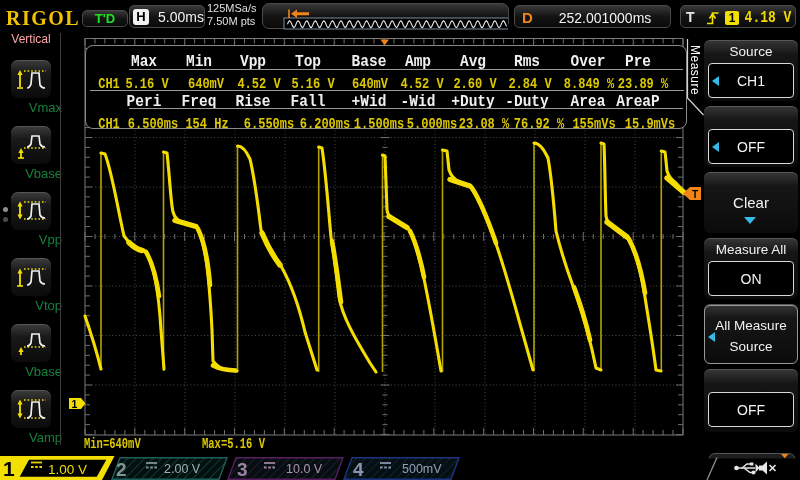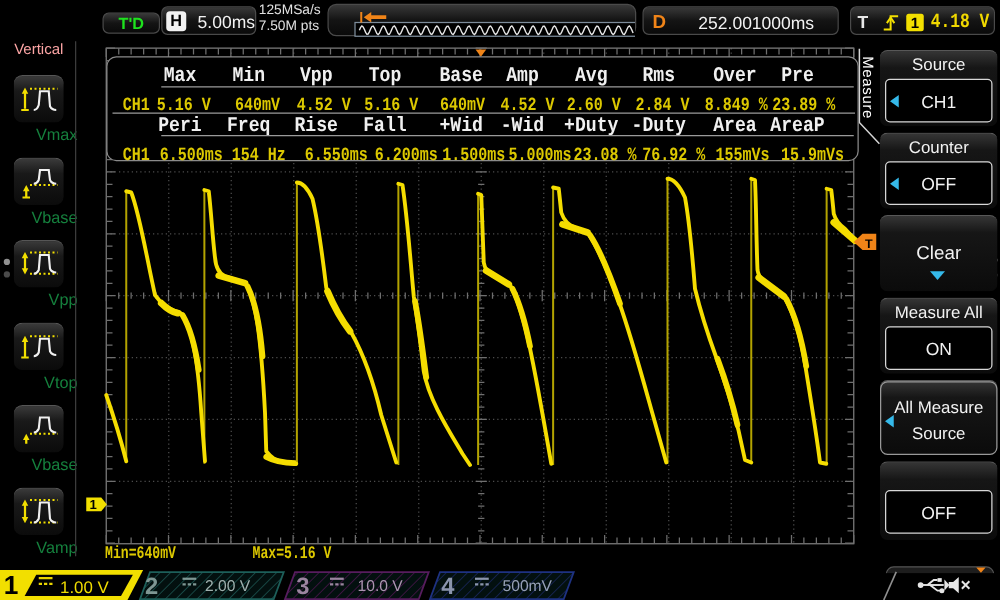--- a/index.html
+++ b/index.html
@@ -150,20 +150,21 @@
       <path d="M744,468l6,4.5h3"></path>
     </g>
     <circle cx="736.5" cy="468" r="2.3" fill="#e6e6e6"></circle>
     <rect x="750" y="462.5" width="3.4" height="3" fill="#e6e6e6"></rect>
     <circle cx="753.5" cy="472.5" r="2" fill="#e6e6e6"></circle>
     <path d="M755.5,463.5l4,4.5l-4,4.5z" fill="#e6e6e6"></path>
     <path d="M759,465.5h3.5l4.5,-4v13l-4.5,-4h-3.5z" fill="#e6e6e6"></path>
     <path d="M769.5,465l6,6m0,-6l-6,6" stroke="#e6e6e6" stroke-width="1.6"></path>
 </svg>
 <div id="top">
+<div id="logo">RIGOL</div>
 <div class="box" id="td">T'D</div>
 <div class="box" id="hbox">
       <div id="hkey">H</div>
       <div id="hval">5.00ms</div>
     </div>
 <div id="rate">125MSa/s<br>7.50M pts</div>
 <div class="box" id="pv">
       <svg width="245" height="26" viewBox="0 0 245 26" style="position:absolute;left:0;top:0">
         <rect x="21" y="14" width="226" height="11" fill="#000" stroke="#7d8c9b" stroke-width="1"></rect>
         <polyline points="24.5,20.2 25.5,17.9 26.5,16.8 27.5,17.5 28.5,19.5 29.5,21.9 30.5,23.4 31.5,23.3 32.5,21.5 33.5,19.1 34.5,17.2 35.5,16.9 36.5,18.3 37.5,20.6 38.5,22.8 39.5,23.6 40.5,22.7 41.5,20.4 42.5,18.1 43.5,16.9 44.5,17.3 45.5,19.3 46.5,21.7 47.5,23.4 48.5,23.4 49.5,21.8 50.5,19.3 51.5,17.4 52.5,16.8 53.5,18.1 54.5,20.4 55.5,22.6 56.5,23.6 57.5,22.8 58.5,20.7 59.5,18.3 60.5,16.9 61.5,17.2 62.5,19.0 63.5,21.5 64.5,23.3 65.5,23.5 66.5,22.0 67.5,19.6 68.5,17.5 69.5,16.8 70.5,17.9 71.5,20.1 72.5,22.4 73.5,23.6 74.5,23.0 75.5,20.9 76.5,18.5 77.5,17.0 78.5,17.1 79.5,18.8 80.5,21.2 81.5,23.1 82.5,23.5 83.5,22.2 84.5,19.8 85.5,17.7 86.5,16.8 87.5,17.7 88.5,19.9 89.5,22.2 90.5,23.5 91.5,23.1 92.5,21.2 93.5,18.7 94.5,17.1 95.5,17.0 96.5,18.6 97.5,21.0 98.5,23.0 99.5,23.6 100.5,22.4 101.5,20.1 102.5,17.8 103.5,16.8 104.5,17.5 105.5,19.6 106.5,22.0 107.5,23.5 108.5,23.2 109.5,21.4 110.5,19.0 111.5,17.2 112.5,16.9 113.5,18.4 114.5,20.8 115.5,22.9 116.5,23.6 117.5,22.6 118.5,20.3 119.5,18.0 120.5,16.8 121.5,17.4 122.5,19.4 123.5,21.8 124.5,23.4 125.5,23.3 126.5,21.7 127.5,19.2 128.5,17.3 129.5,16.9 130.5,18.2 131.5,20.5 132.5,22.7 133.5,23.6 134.5,22.7 135.5,20.6 136.5,18.2 137.5,16.9 138.5,17.3 139.5,19.2 140.5,21.6 141.5,23.3 142.5,23.4 143.5,21.9 144.5,19.5 145.5,17.4 146.5,16.8 147.5,18.0 148.5,20.3 149.5,22.5 150.5,23.6 151.5,22.9 152.5,20.8 153.5,18.4 154.5,16.9 155.5,17.1 156.5,18.9 157.5,21.4 158.5,23.2 159.5,23.5 160.5,22.1 161.5,19.7 162.5,17.6 163.5,16.8 164.5,17.8 165.5,20.0 166.5,22.3 167.5,23.6 168.5,23.0 169.5,21.1 170.5,18.6 171.5,17.0 172.5,17.0 173.5,18.7 174.5,21.1 175.5,23.1 176.5,23.5 177.5,22.3 178.5,20.0 179.5,17.7 180.5,16.8 181.5,17.6 182.5,19.8 183.5,22.1 184.5,23.5 185.5,23.2 186.5,21.3 187.5,18.9 188.5,17.1 189.5,17.0 190.5,18.5 191.5,20.9 192.5,22.9 193.5,23.6 194.5,22.5 195.5,20.2 196.5,17.9 197.5,16.8 198.5,17.5 199.5,19.5 200.5,21.9 201.5,23.4 202.5,23.3 203.5,21.5 204.5,19.1 205.5,17.2 206.5,16.9 207.5,18.3 208.5,20.6 209.5,22.8 210.5,23.6 211.5,22.7 212.5,20.4 213.5,18.1 214.5,16.9 215.5,17.3 216.5,19.3 217.5,21.7 218.5,23.4 219.5,23.4 220.5,21.8 221.5,19.3 222.5,17.4 223.5,16.8 224.5,18.1 225.5,20.4 226.5,22.6 227.5,23.6 228.5,22.8 229.5,20.7 230.5,18.3 231.5,16.9 232.5,17.2 233.5,19.0 234.5,21.5 235.5,23.3 236.5,23.5 237.5,22.0 238.5,19.6 239.5,17.5 240.5,16.8 241.5,17.9 242.5,20.1 243.5,22.4" fill="none" stroke="#e8e8e8" stroke-width="1.1"></polyline>
@@ -303,21 +304,20 @@
   </div>
 <div id="menu">
     <div class="pan" style="top:40px;height:61px">
       <div class="plab">Source</div>
       <div class="mbtn">
         <span class="tri"></span>
         <span>CH1</span>
       </div>
     </div>
     <div class="pan" style="top:106px;height:61px">
-      <div class="plab">Counter</div>
       <div class="mbtn">
         <span class="tri"></span>
         <span>OFF</span>
       </div>
     </div>
     <div class="pan" style="top:238px;height:61px">
       <div class="plab">Measure All</div>
       <div class="mbtn">
         <span>ON</span>
       </div>

